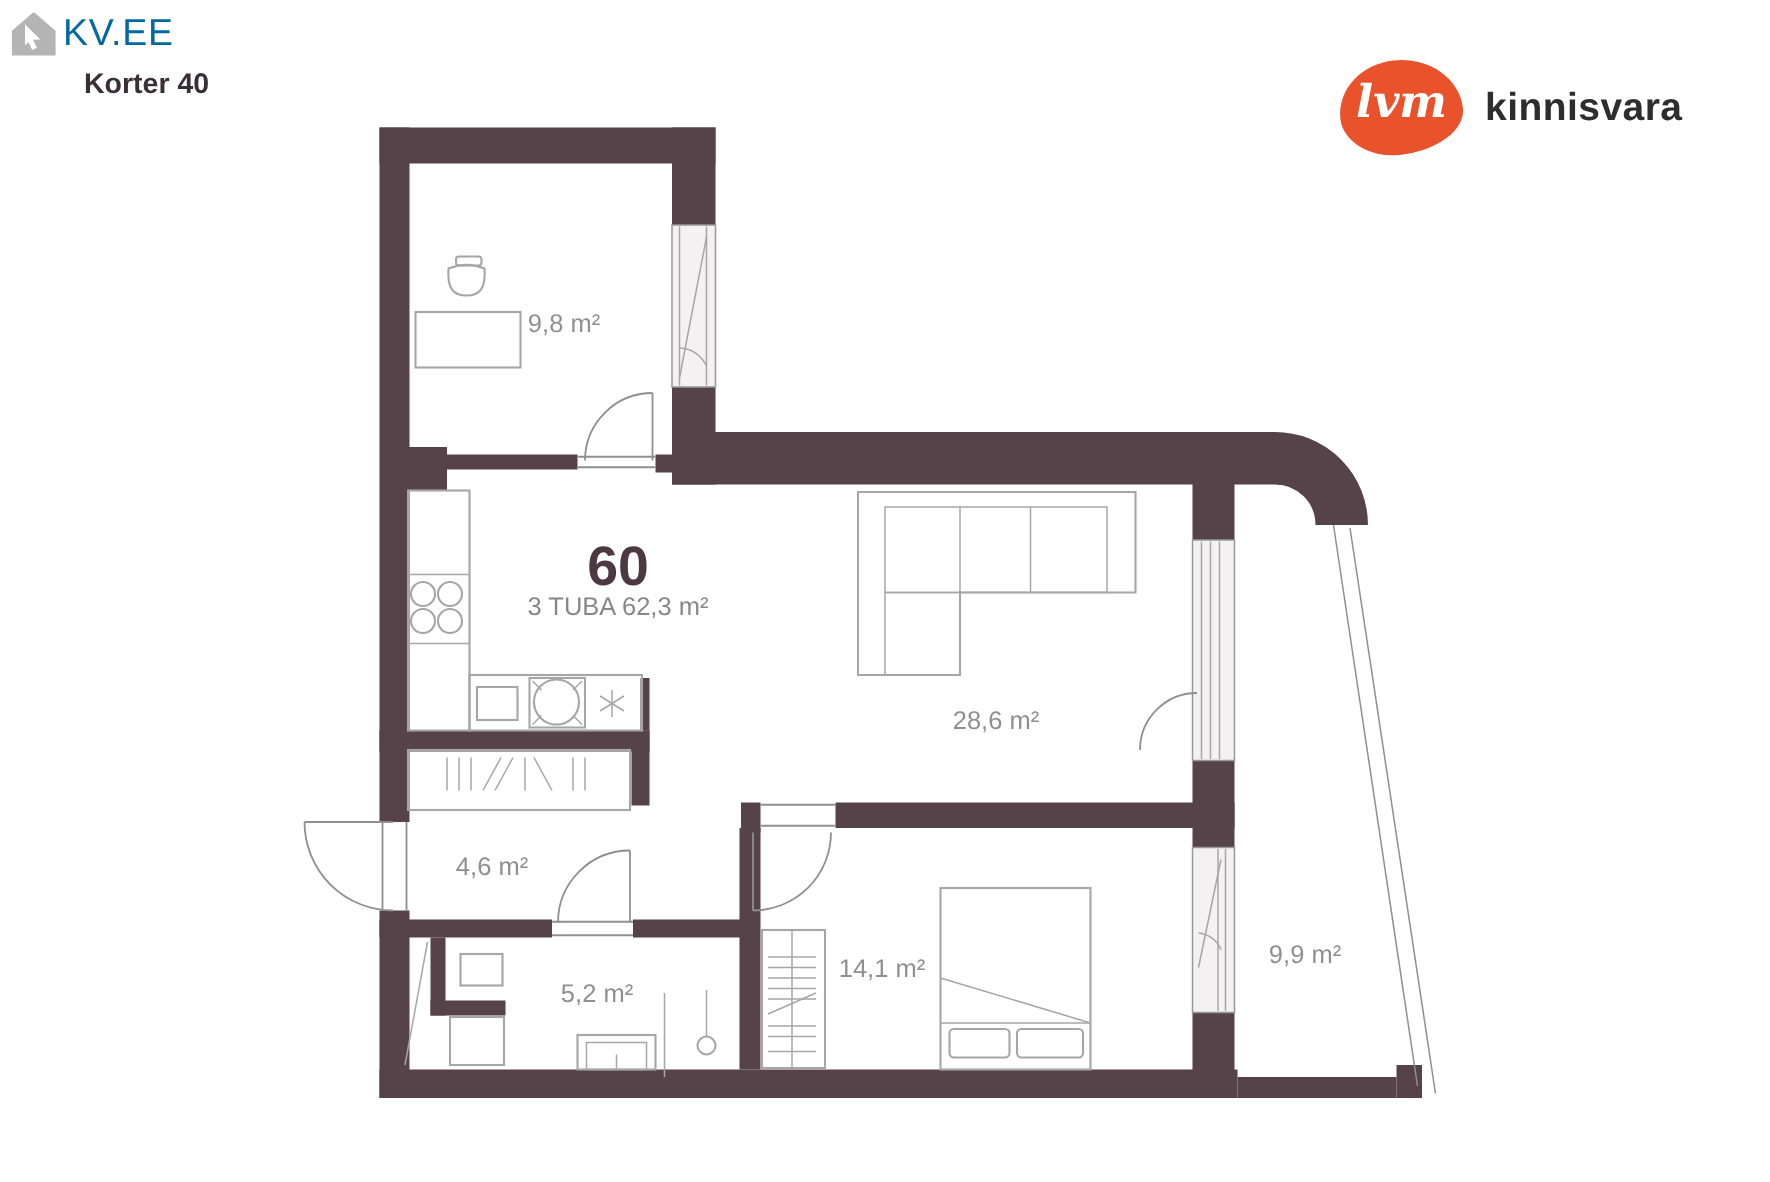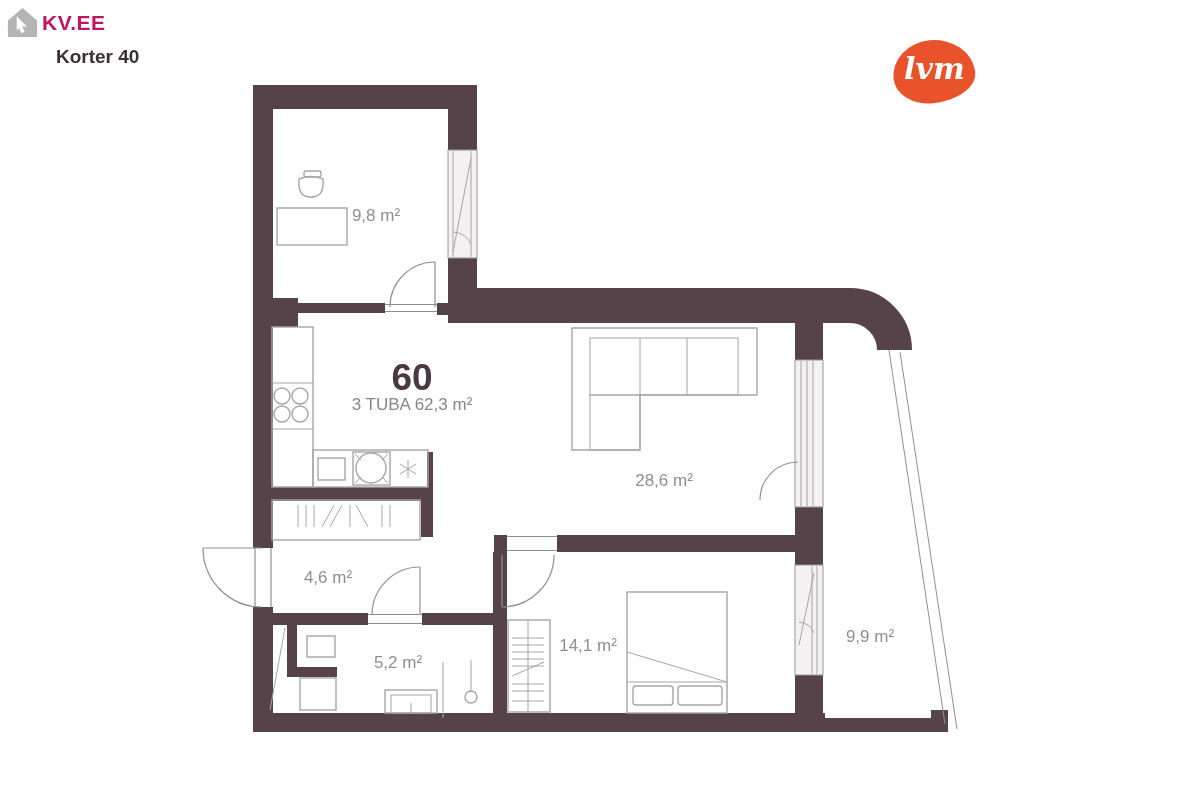--- a/index.html
+++ b/index.html
@@ -1,21 +1,21 @@
 <!DOCTYPE html>
 <html><head>
 <meta charset="utf-8">
 <style>
   html,body{margin:0;padding:0;}
   body{
     width:1180px;height:788px;background:#ffffff;position:relative;overflow:hidden;
     font-family:"Liberation Sans",sans-serif;
   }
   .kv-logo{position:absolute;left:6px;top:6px;display:flex;align-items:center;gap:3px;}
-  .kv-text{font-size:21px;font-weight:bold;color:#be185d;letter-spacing:.5px;}
+  .kv-text{font-size:25px;font-weight:normal;color:#0369a1;letter-spacing:.5px;}
   .listing-title{position:absolute;left:56px;top:46px;font-size:19px;font-weight:bold;color:#3a2f35;}
   .agency{position:absolute;left:893px;top:40px;display:flex;align-items:center;}
   .blob{width:82px;height:63px;border-radius:48% 52% 55% 45% / 55% 58% 42% 45%;
         transform:rotate(-6deg);display:flex;align-items:center;justify-content:center;flex:0 0 auto;}
   .blob span{font-family:"DejaVu Serif",serif;font-style:italic;font-weight:bold;
         font-size:30px;color:#fff;transform:rotate(6deg);line-height:1;padding-bottom:6px;}
   .agency-name{font-size:26px;font-weight:bold;color:#2d2d2d;margin-left:15px;letter-spacing:.3px;}
   svg.plan{position:absolute;left:0;top:0;}
   .wall{fill:#564349;stroke:none;}
   .wallarc{fill:none;stroke:#564349;stroke-width:35;}
@@ -38,20 +38,21 @@
   </svg>
   <span class="kv-text">KV.EE</span>
 </div>
 
 <div class="listing-title">Korter 40</div>
 
 <div class="agency">
   <div class="blob" style="background: rgb(232, 83, 43);">
     <span>lvm</span>
   </div>
+  <span class="agency-name">kinnisvara</span>
 </div>
 
 <svg class="plan" width="1180" height="788" viewBox="0 0 1180 788">
 
   <g>
     <rect class="wall" x="253" y="85" width="224" height="24"></rect>
     <rect class="wall" x="253" y="85" width="20" height="463"></rect>
     <rect class="wall" x="253" y="607" width="20" height="125"></rect>
     <rect class="wall" x="253" y="713" width="572" height="19"></rect>
     <rect class="wall" x="825" y="718" width="106" height="14"></rect>

